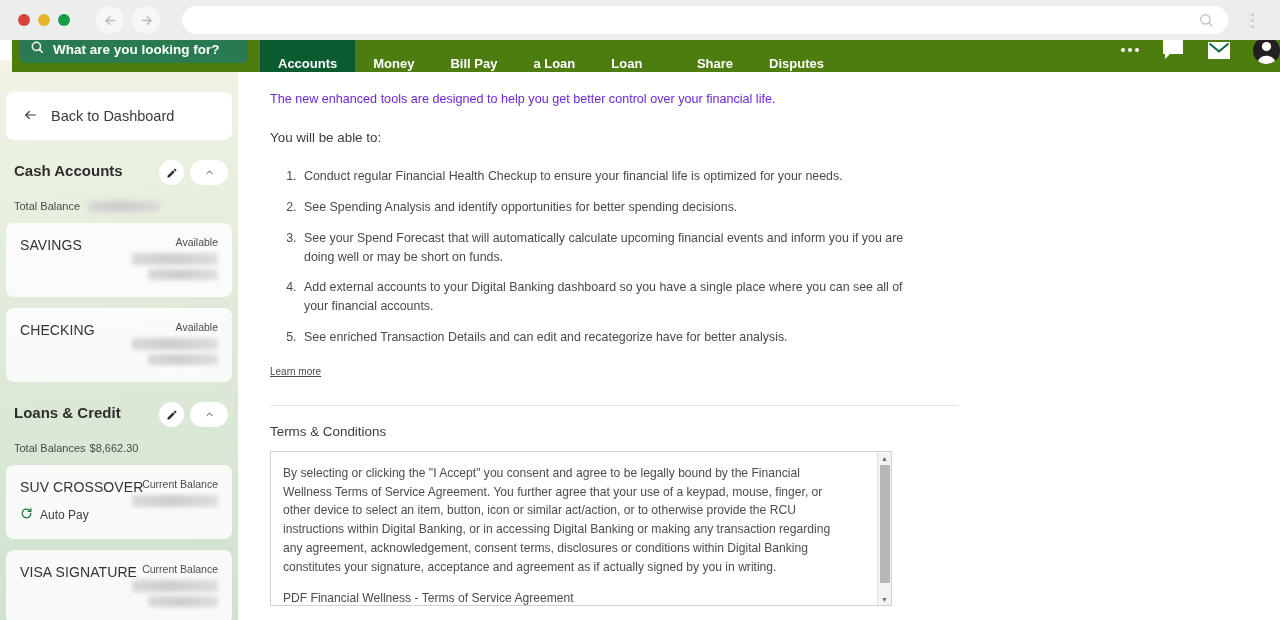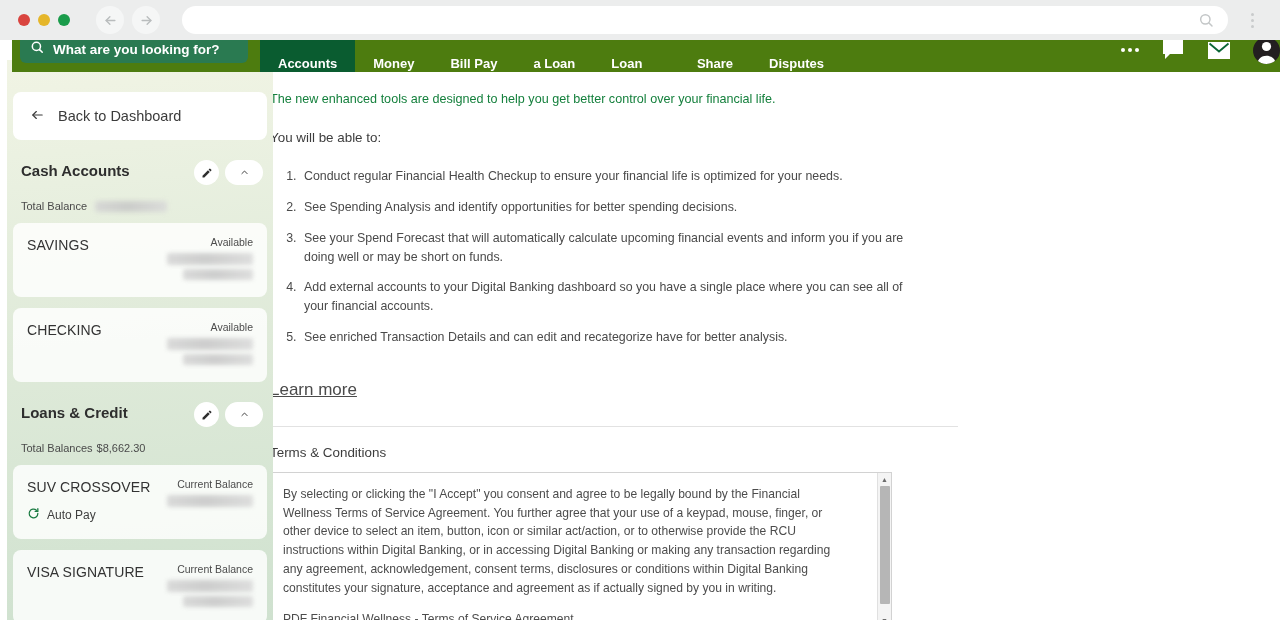--- a/index.html
+++ b/index.html
@@ -99,22 +99,22 @@
   .ellipsis-icon i { width: 4px; height: 4px; border-radius: 50%; background: #ffffff; display: block; }
   .avatar {
     width: 27px; height: 27px; border-radius: 50%;
     background: #231f20;
     display: flex; align-items: flex-end; justify-content: center;
     overflow: hidden;
   }
 
   
   .sidebar {
-    position: absolute; left: 7px; top: 60px;
-    width: 266px; height: 560px;
+    position: absolute; left: 0; top: 60px;
+    width: 238px; height: 560px;
     background: linear-gradient(175deg, #f1f4e4 0%, #e9f0e0 22%, #dfead9 50%, #d7e6d4 76%, #cfe1cf 100%);
     overflow: hidden;
     z-index: 20;
   }
   .back-dash {
     margin: 32px 6px 0 6px;
     height: 48px;
     background: #ffffff;
     border-radius: 8px;
     display: flex; align-items: center;
@@ -166,32 +166,32 @@
 
   
   .main {
     position: absolute; left: 238px; top: 72px;
     width: 1042px; height: 548px;
     background: #ffffff;
     padding: 16px 0 0 32px;
     overflow: hidden;
     z-index: 10;
   }
-  .intro { font-size: 12.6px; color: #15803d; margin-top: 4px; }
+  .intro { font-size: 12.6px; color: #6d28d9; margin-top: 4px; }
   .lead { font-size: 13.4px; color: #3c3c3c; margin-top: 24px; }
   ol.benefits { margin: 22px 0 0 30px; }
   ol.benefits li {
     font-size: 12.4px; color: #4a4a4a;
     margin-bottom: 12px; line-height: 1.52;
     max-width: 605px;
     padding-left: 4px;
   }
   .learn-more {
-    display: inline-block; margin-top: 21px;
-    font-size: 17px; color: #4a4a4a;
+    display: inline-block; margin-top: 7px;
+    font-size: 10px; color: #4a4a4a;
   }
   .divider { width: 688px; height: 1px; background: #e2e2e2; margin-top: 26px; }
   .tc-title { font-size: 13.4px; color: #3c3c3c; margin-top: 18px; }
 
   .tc-box {
     position: relative;
     width: 622px; height: 155px;
     margin-top: 12px;
     border: 1px solid #d2d2d2;
     background: #ffffff;

